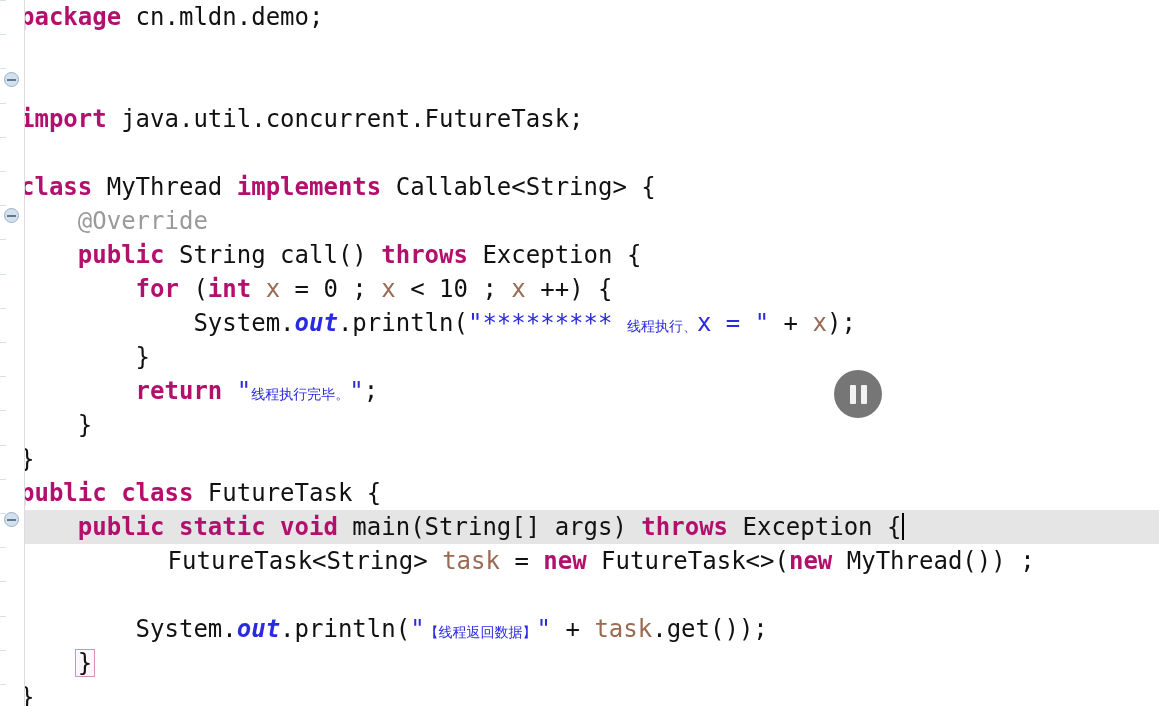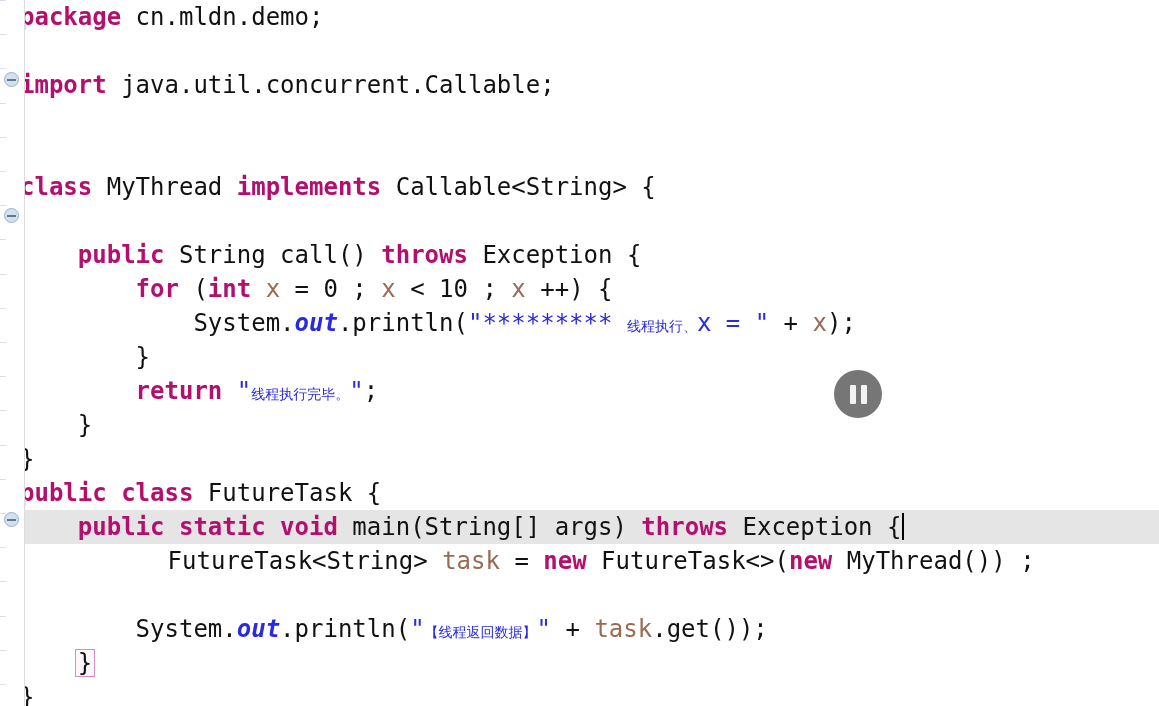--- a/index.html
+++ b/index.html
@@ -155,23 +155,24 @@
   <div id="gutter">
     <div id="gutter-ticks"></div>
   <div class="fold-marker" style="top: 72px;"></div>
       <div class="fold-marker" style="top: 208px;"></div>
       <div class="fold-marker" style="top: 512px;"></div>
     </div>
 
   <div id="code">
       <div class="line" style="top: 0px;"><span class="txt"><span class="kw">package</span><span class="plain"> cn.mldn.demo;</span></span></div>
       <div class="line" style="top: 34px;"><span class="txt"><span class="plain"></span></span></div>
-      <div class="line" style="top: 68px;"><span class="txt"><span class="kw">import</span><span class="plain"> java.util.concurrent.Callable;</span></span></div>
+      <div class="line" style="top: 102px;"><span class="txt"><span class="kw">import</span><span class="plain"> java.util.concurrent.FutureTask;</span></span></div>
       <div class="line" style="top: 136px;"><span class="txt"><span class="plain"></span></span></div>
       <div class="line" style="top: 170px;"><span class="txt"><span class="kw">class</span><span class="plain"> MyThread </span><span class="kw">implements</span><span class="plain"> Callable&lt;String&gt; {</span></span></div>
+      <div class="line" style="top: 204px;"><span class="txt"><span class="ann">    @Override</span></span></div>
       <div class="line" style="top: 238px;"><span class="txt"><span class="plain">    </span><span class="kw">public</span><span class="plain"> String call() </span><span class="kw">throws</span><span class="plain"> Exception {</span></span></div>
       <div class="line" style="top: 272px;"><span class="txt"><span class="plain">        </span><span class="kw">for</span><span class="plain"> (</span><span class="kw">int</span><span class="plain"> </span><span class="var">x</span><span class="plain"> = 0 ; </span><span class="var">x</span><span class="plain"> &lt; 10 ; </span><span class="var">x</span><span class="plain"> ++) {</span></span></div>
       <div class="line" style="top: 306px;"><span class="txt"><span class="plain">            System.</span><span class="sfield">out</span><span class="plain">.println(</span><span class="str">"********* </span><span class="str cjk">线程执行、</span><span class="str">x = "</span><span class="plain"> + </span><span class="var">x</span><span class="plain">);</span></span></div>
       <div class="line" style="top: 340px;"><span class="txt"><span class="plain">        }</span></span></div>
       <div class="line" style="top: 374px;"><span class="txt"><span class="plain">        </span><span class="kw">return</span><span class="plain"> </span><span class="str">"</span><span class="str cjk">线程执行完毕。</span><span class="str">"</span><span class="plain">;</span></span></div>
       <div class="line" style="top: 408px;"><span class="txt"><span class="plain">    }</span></span></div>
       <div class="line" style="top: 442px;"><span class="txt"><span class="plain">}</span></span></div>
       <div class="line" style="top: 476px;"><span class="txt"><span class="kw">public</span><span class="plain"> </span><span class="kw">class</span><span class="plain"> FutureTask {</span></span></div>
       <div class="line current" style="top: 510px;"><span class="txt"><span class="plain">    </span><span class="kw">public</span><span class="plain"> </span><span class="kw">static</span><span class="plain"> </span><span class="kw">void</span><span class="plain"> main(String[] args) </span><span class="kw">throws</span><span class="plain"> Exception {</span><span class="caret"></span></span></div>
       <div class="line" style="top: 544px; margin-left: 32px;"><span class="txt"><span class="plain">        FutureTask&lt;String&gt; </span><span class="var">task</span><span class="plain"> = </span><span class="kw">new</span><span class="plain"> FutureTask&lt;&gt;(</span><span class="kw">new</span><span class="plain"> MyThread()) ;</span></span></div>

